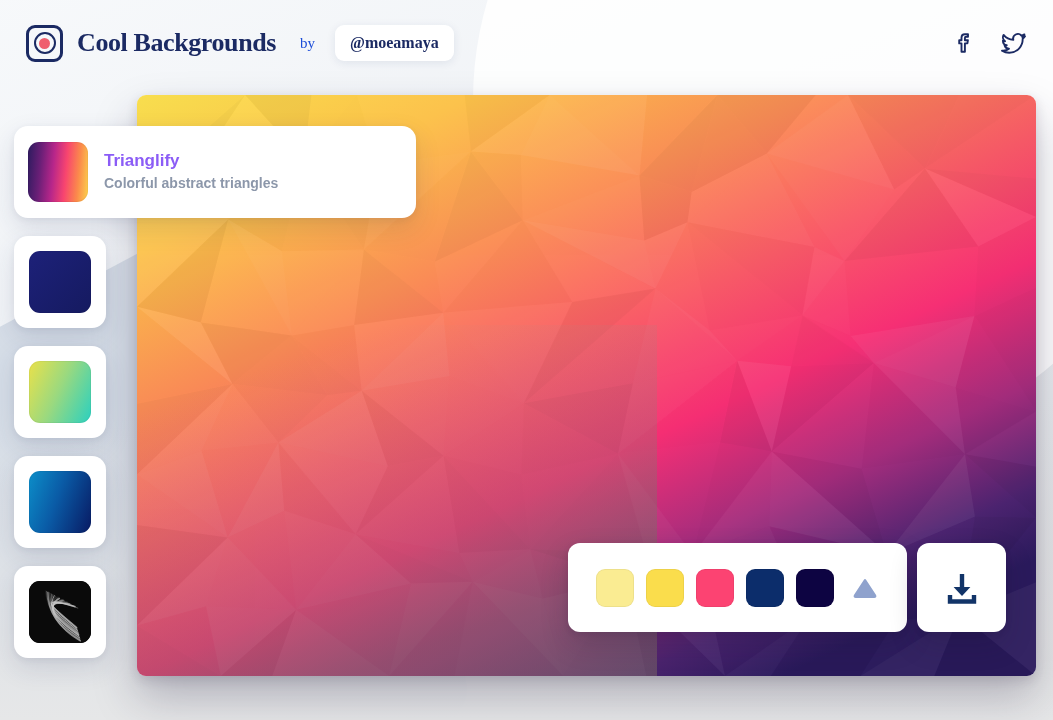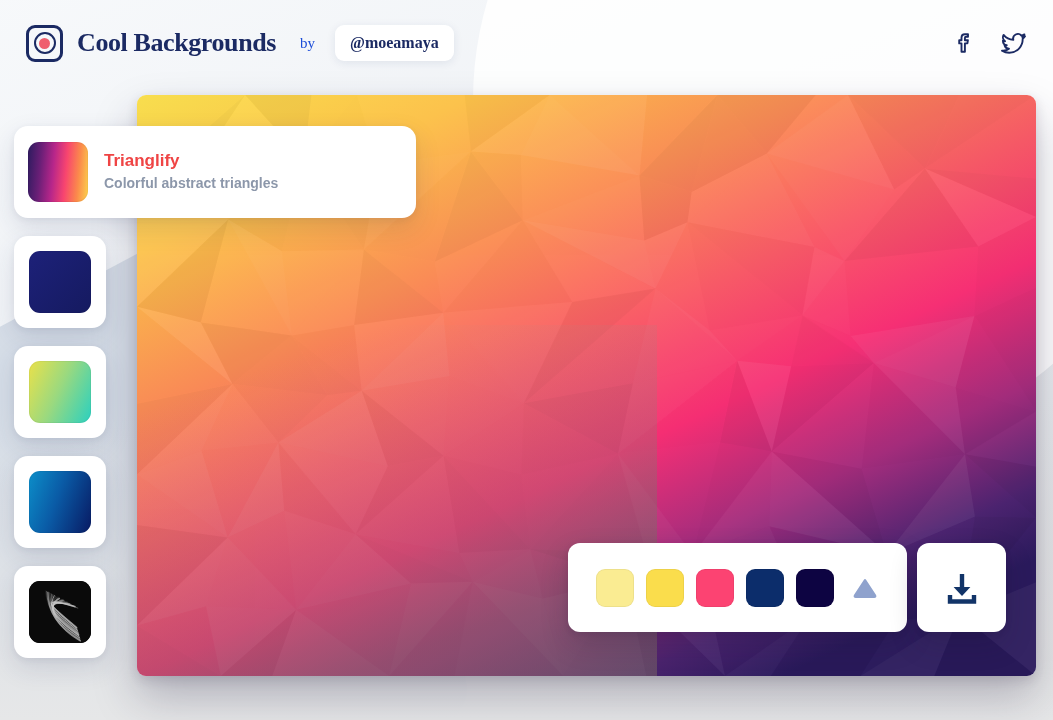--- a/index.html
+++ b/index.html
@@ -108,21 +108,21 @@
   }
   .bg-card.active { width: 402px; padding: 16px 14px; }
   .bg-card.collapsed { width: 92px; height: 92px; justify-content:center; padding:0; }
   .thumb {
     width: 60px; height: 60px; border-radius: 11px; flex:none;
     box-shadow: inset 0 0 0 1px rgba(0,0,0,.04);
     overflow:hidden;
   }
   .bg-card.collapsed .thumb { width: 62px; height: 62px; border-radius: 11px; }
   .card-text { margin-left: 16px; min-width:0; }
-  .card-title { font-size:17px; font-weight:700; color:#ef4444; line-height:1.25; }
+  .card-title { font-size:17px; font-weight:700; color:#8b5cf6; line-height:1.25; }
   .card-sub { font-size:14px; color:#8c97aa; line-height:1.5; margin-top:2px;font-weight:bold; }
 
   .thumb-swirl { width:100%; height:100%; position:relative; background:#000; }
   .thumb-swirl svg{ position:absolute; inset:0; width:100%; height:100%; }
 
   
   #toolbar-row {
     position:absolute; z-index: 8;
     left: 568px; top: 543px;
     display: flex; align-items: stretch; gap: 10px;

